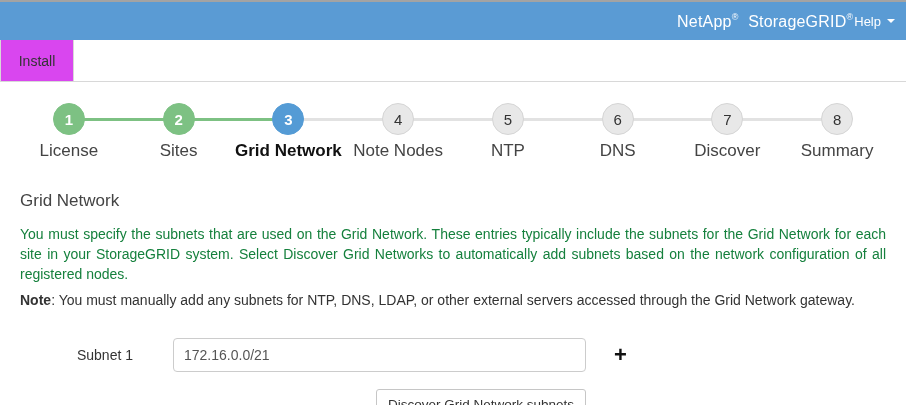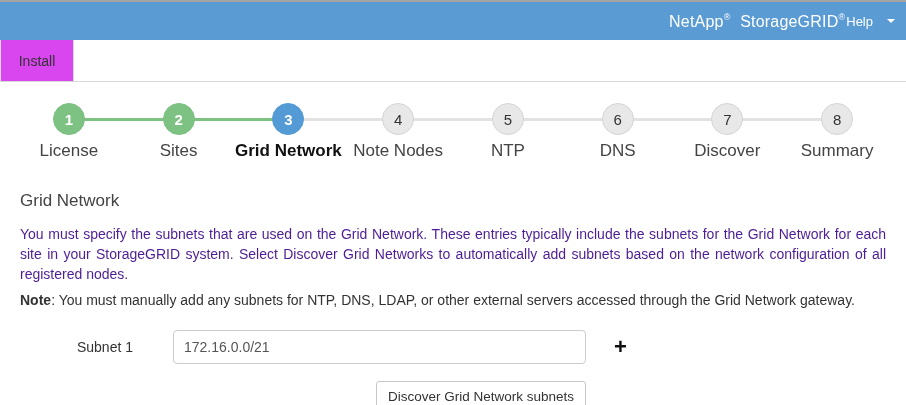--- a/index.html
+++ b/index.html
@@ -19,21 +19,21 @@
     display: flex;
     align-items: center;
     justify-content: flex-end;
     padding: 0 11px;
   }
   .brand { color: #fff; font-size: 16px; letter-spacing: 0.2px; }
   .brand sup { font-size: 9px; vertical-align: 7px; margin-right: 1px; }
   .brand .part2 { margin-left: 4px; }
   .help-menu {
     color: #fff; font-size: 13px;
-    display: flex; align-items: center; gap: 14px;
+    display: flex; align-items: center; gap: 6px;
     cursor: pointer;
   }
   .caret {
     width: 0; height: 0;
     border-left: 4px solid transparent;
     border-right: 4px solid transparent;
     border-top: 4px solid #fff;
     display: inline-block;
   }
 
@@ -104,34 +104,34 @@
   .page-title {
     margin-top: 30px;
     font-size: 17px;
     font-weight: normal;
     color: #444;
   }
   .desc {
     margin-top: 13px;
     font-size: 14px;
     line-height: 20px;
-    color: #4c1d95;
+    color: #15803d;
     text-align: justify;
   }
   .note {
     margin-top: 6px;
     font-size: 14px;
     line-height: 20px;
     color: #333;
   }
   .note b { font-weight: bold; }
 
   
   .form-row {
-    margin-top: 20px;
+    margin-top: 28px;
     display: flex;
     align-items: center;
   }
   .subnet-label {
     width: 113px;
     text-align: right;
     font-size: 14px;
     color: #333;
   }
   .subnet-input {

